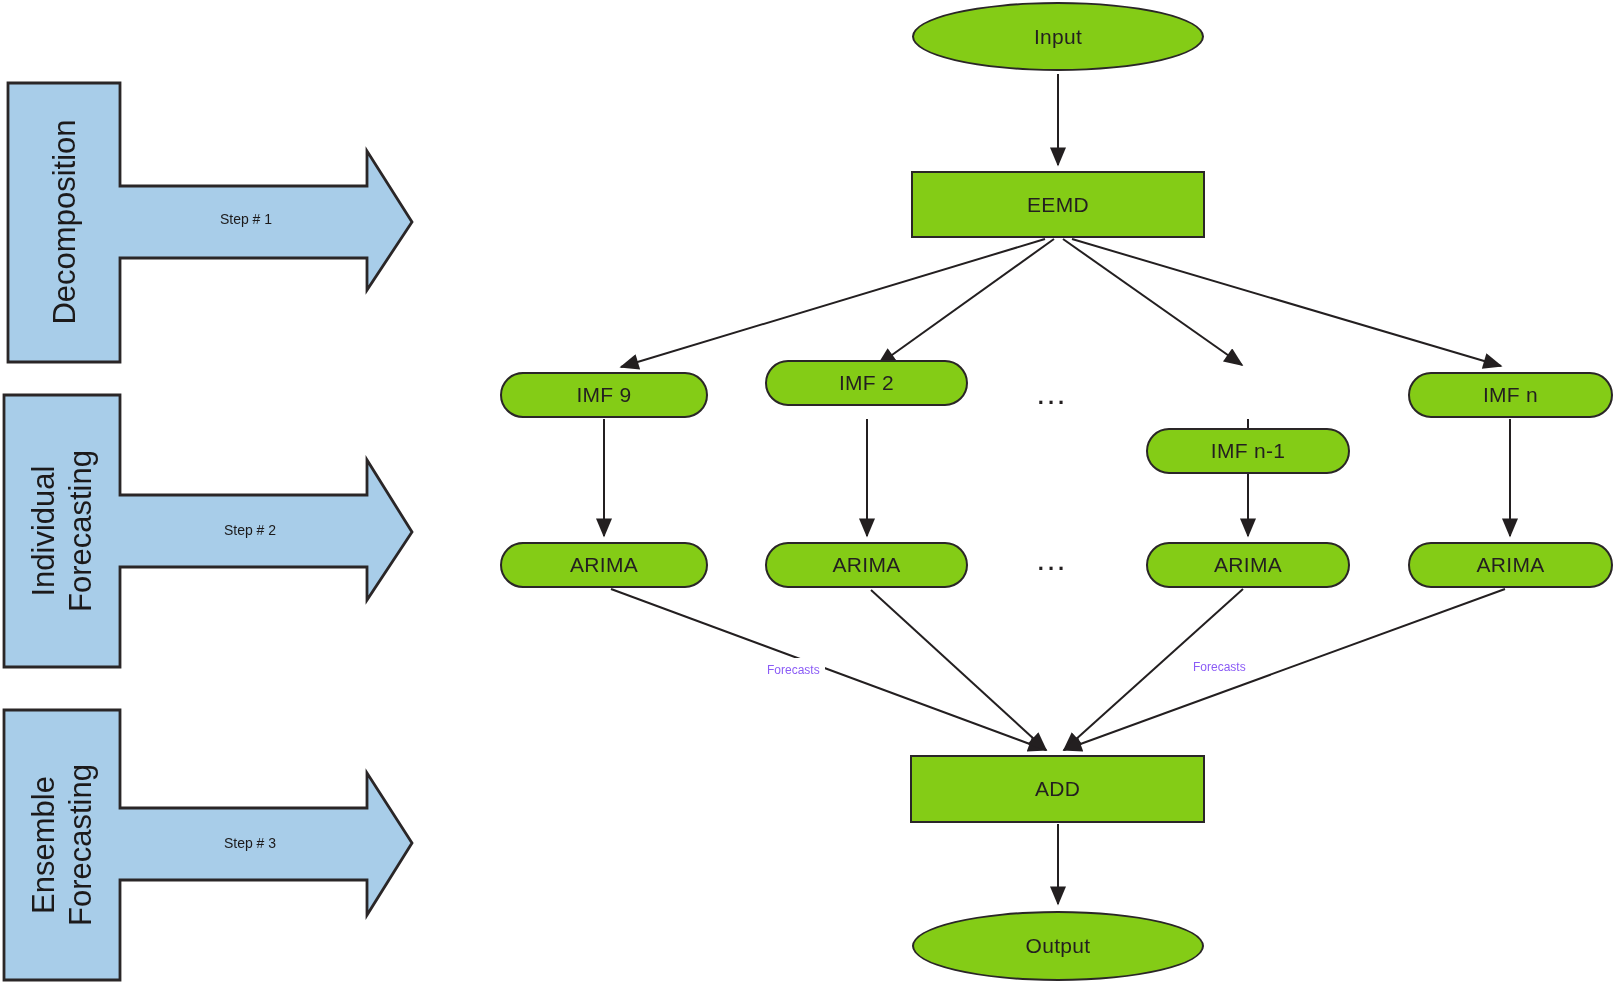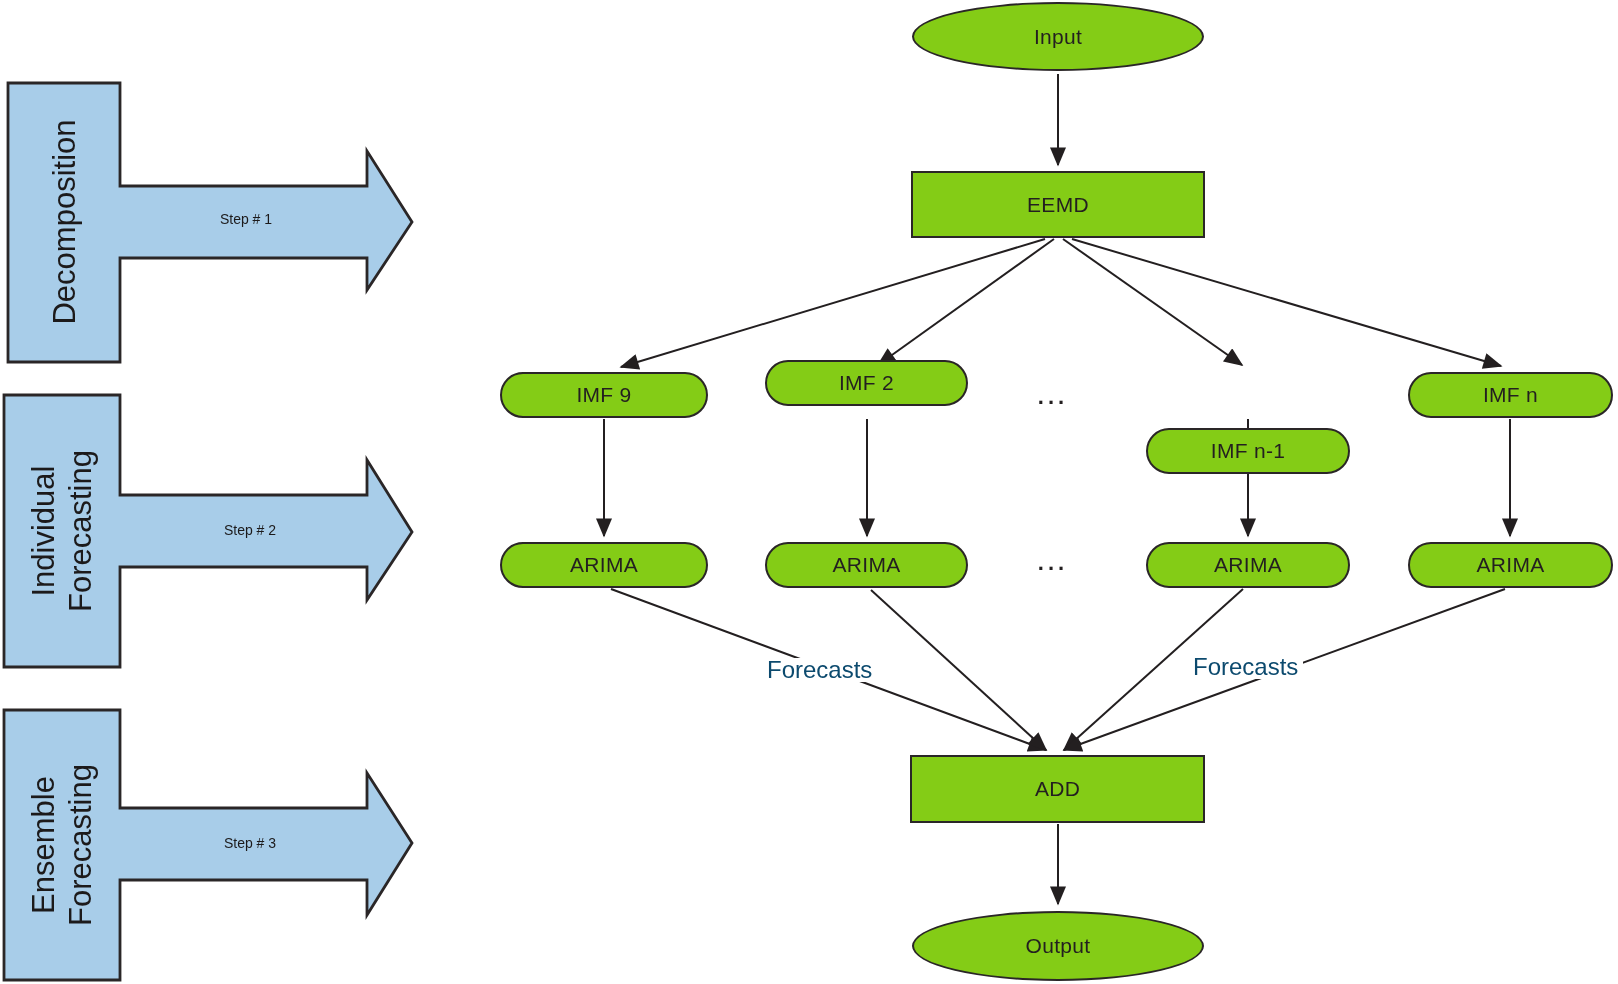--- a/index.html
+++ b/index.html
@@ -72,22 +72,22 @@
     color: #231f20;
   }
   .edge-label {
     position: absolute;
     height: 24px;
     padding: 0 5px;
     display: flex;
     align-items: center;
     justify-content: center;
     background: #ffffff;
-    font-size: 24px;
-    color: #0c4a6e;
+    font-size: 12px;
+    color: #8b5cf6;
     white-space: nowrap;
   }
 </style>
 </head>
 <body>
 
 <div id="stage">
 
   <svg id="connectors" viewBox="0 0 1618 984" xmlns="http://www.w3.org/2000/svg">
     <defs>

